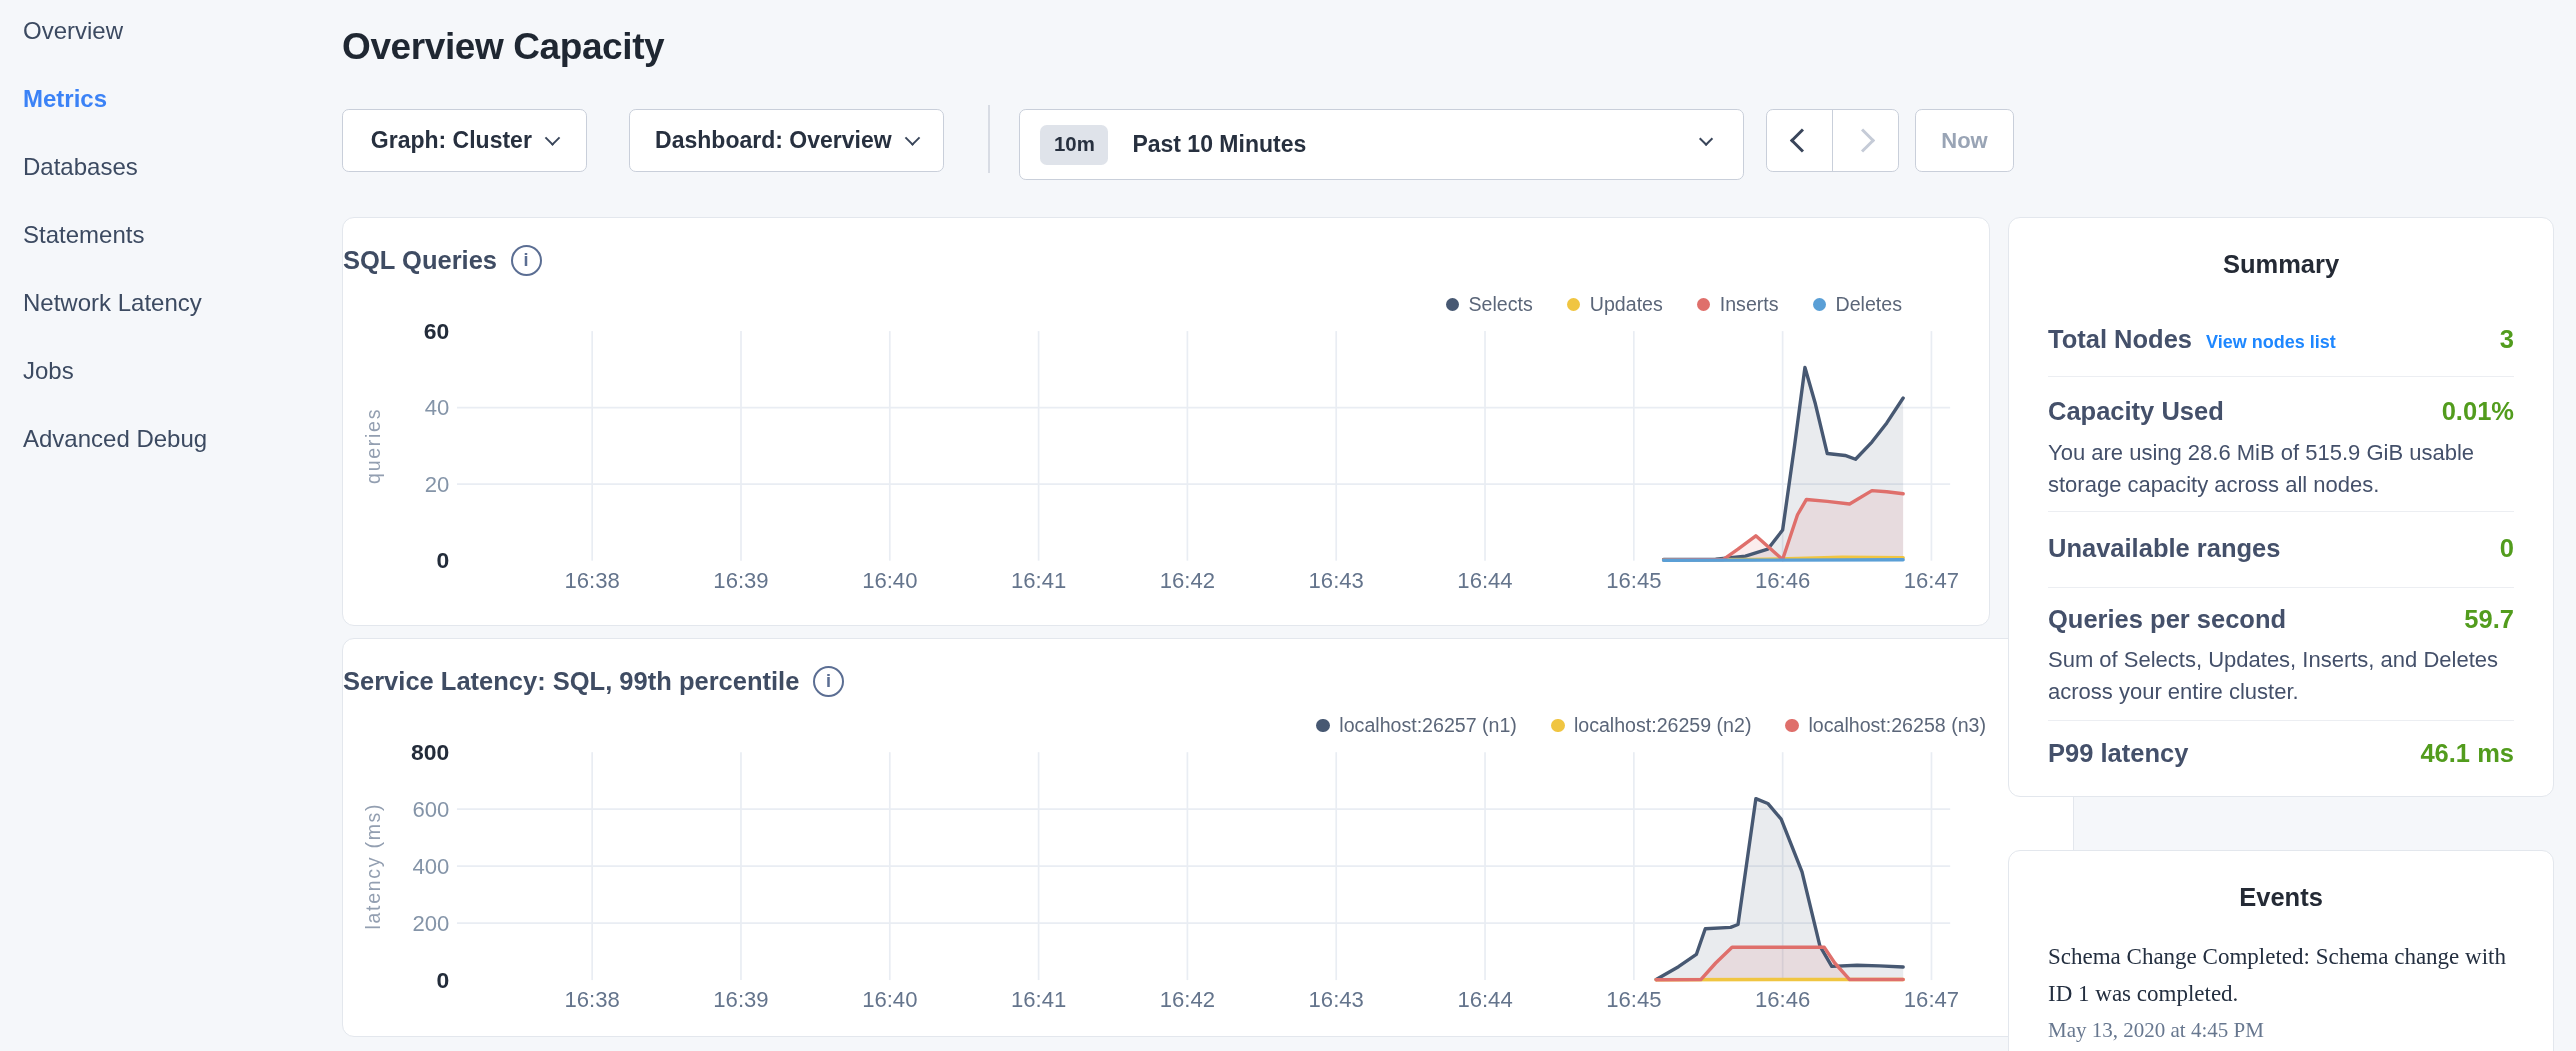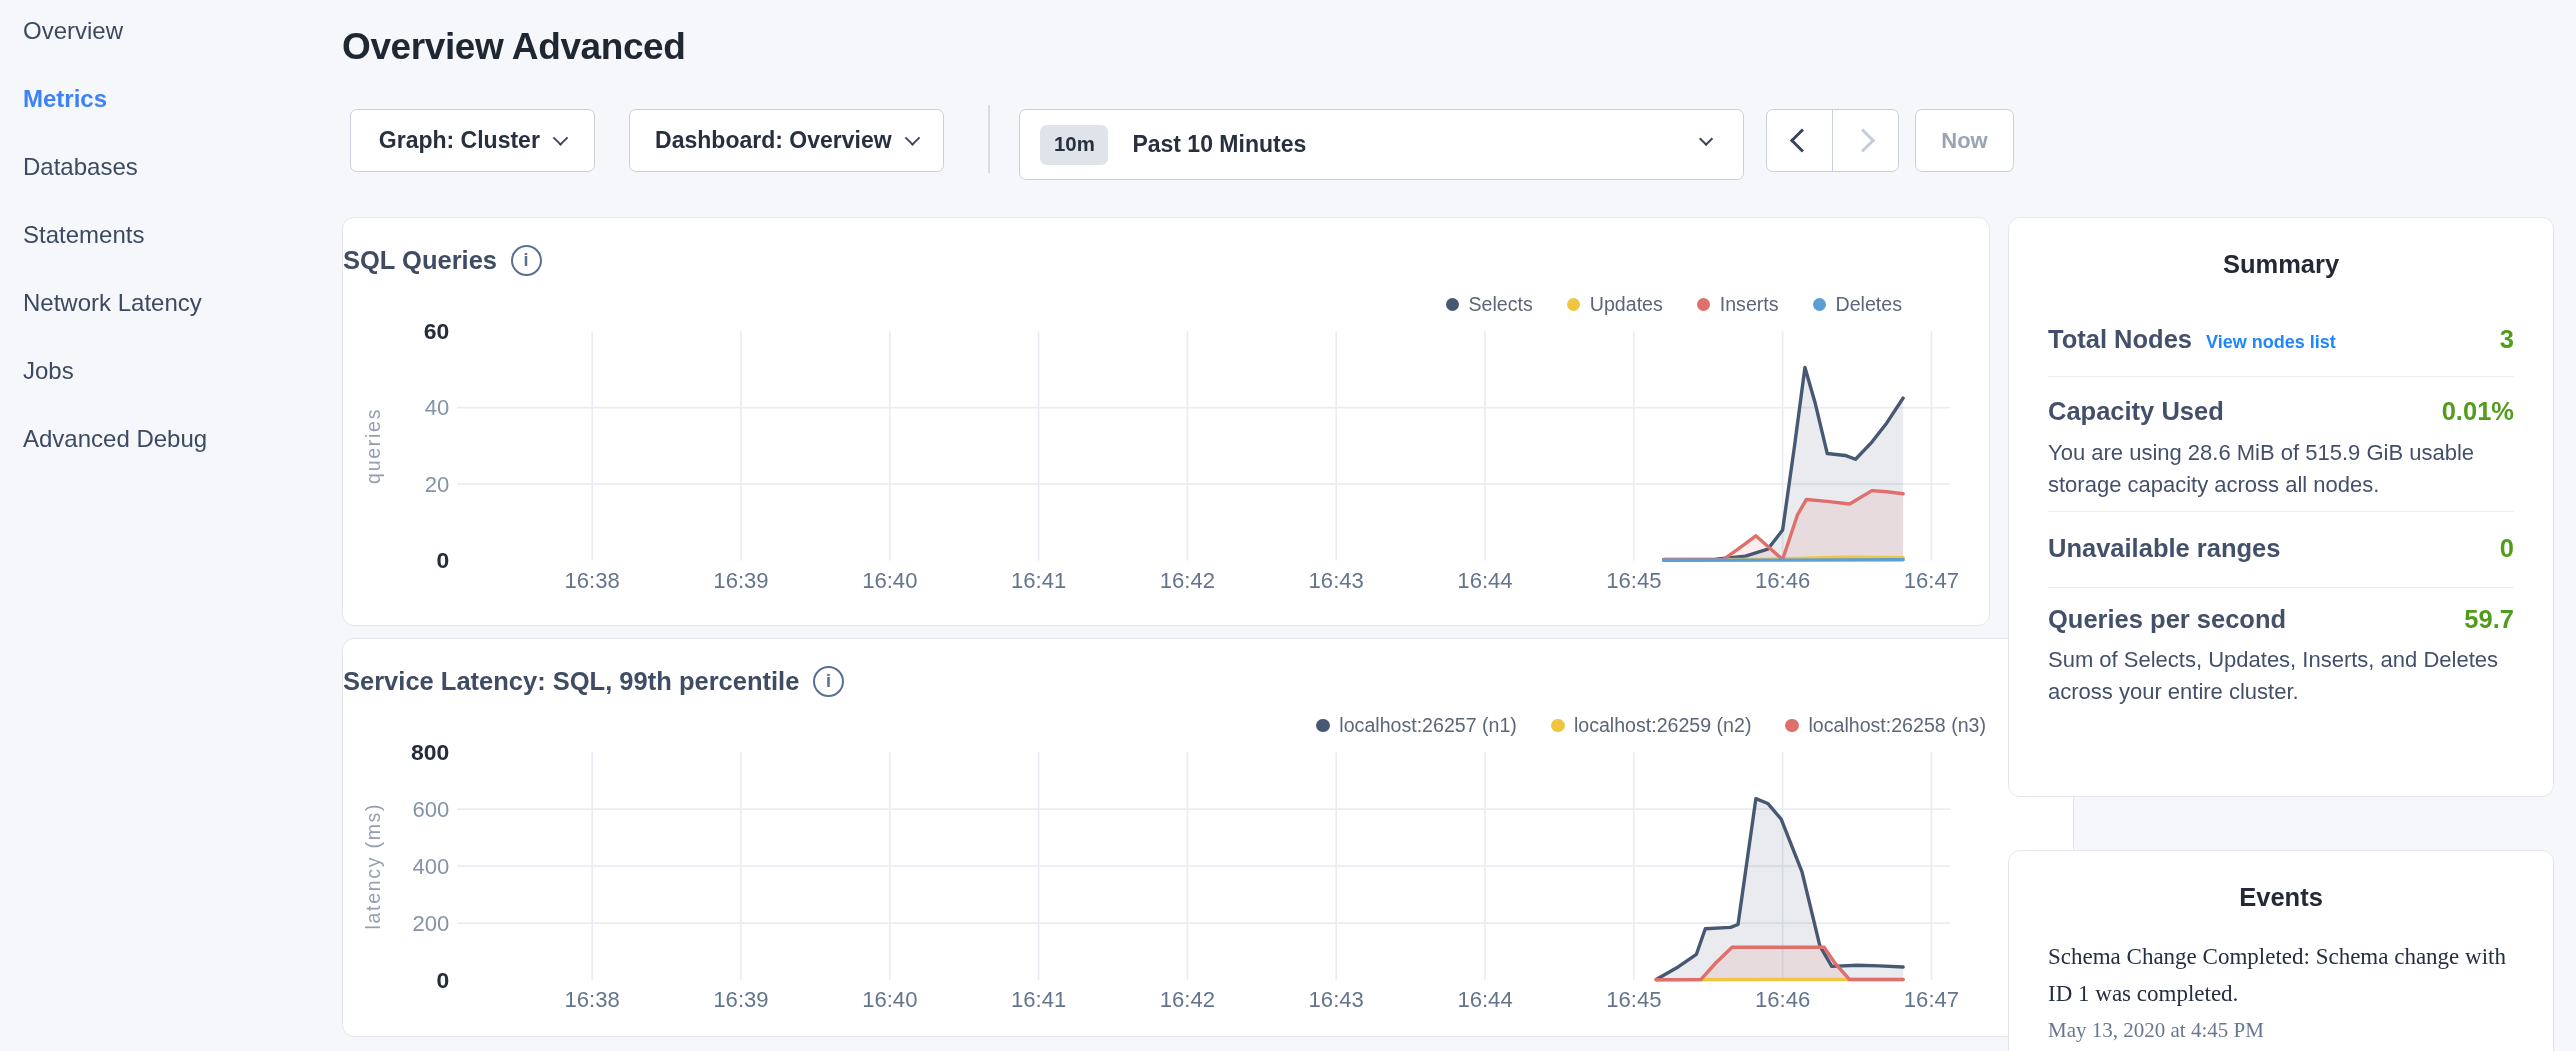--- a/index.html
+++ b/index.html
@@ -125,23 +125,23 @@
 <nav>
   <a class="sidebar-item" style="top:17px">Overview</a>
   <a class="sidebar-item active" style="top:85px">Metrics</a>
   <a class="sidebar-item" style="top:153px">Databases</a>
   <a class="sidebar-item" style="top:221px">Statements</a>
   <a class="sidebar-item" style="top:289px">Network Latency</a>
   <a class="sidebar-item" style="top:357px">Jobs</a>
   <a class="sidebar-item" style="top:425px">Advanced Debug</a>
 </nav>
 
-<h1 class="page-title">Overview Advanced</h1>
-
-<div class="btn" style="left:350px;width:245px">
+<h1 class="page-title">Overview Capacity</h1>
+
+<div class="btn" style="left:342px;width:245px">
   <span>Graph: Cluster</span>
   <span class="chev"></span>
 </div>
 
 <div class="btn" style="left:629px;width:315px">
   <span>Dashboard: Overview</span>
   <span class="chev"></span>
 </div>
 
 <div class="toolbar-divider"></div>
@@ -307,20 +307,26 @@
   </div>
 
   <div class="srow r4">
     <div class="srow-head">
       <span class="srow-label">Queries per second</span>
       <span class="srow-value" style="color: rgb(82, 156, 29);">59.7</span>
     </div>
     <div class="srow-desc">Sum of Selects, Updates, Inserts, and Deletes across your entire cluster.</div>
   </div>
 
+  <div class="srow r5">
+    <div class="srow-head">
+      <span class="srow-label">P99 latency</span>
+      <span class="srow-value" style="color: rgb(82, 156, 29);">46.1 ms</span>
+    </div>
+  </div>
 </div>
 
 <div class="card card-events">
   <div class="panel-title">Events</div>
   <div class="event-item">
     <div class="event-text">Schema Change Completed: Schema change with ID 1 was completed.</div>
     <div class="event-time">May 13, 2020 at 4:45 PM</div>
   </div>
 </div>
 

